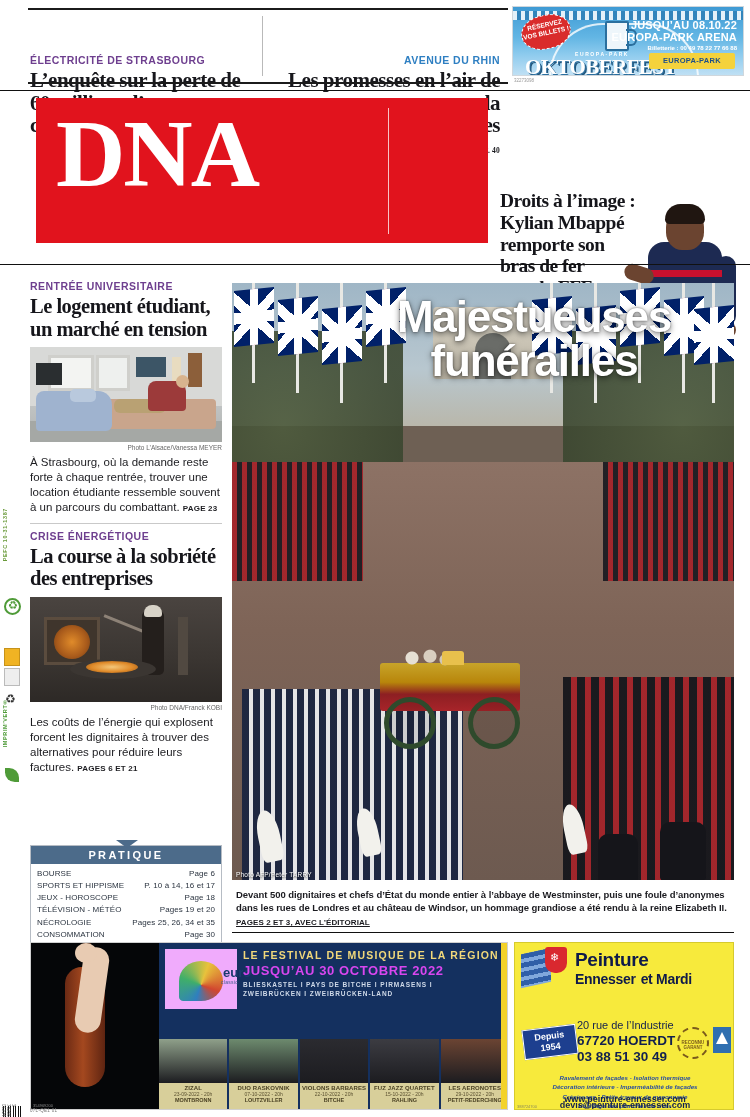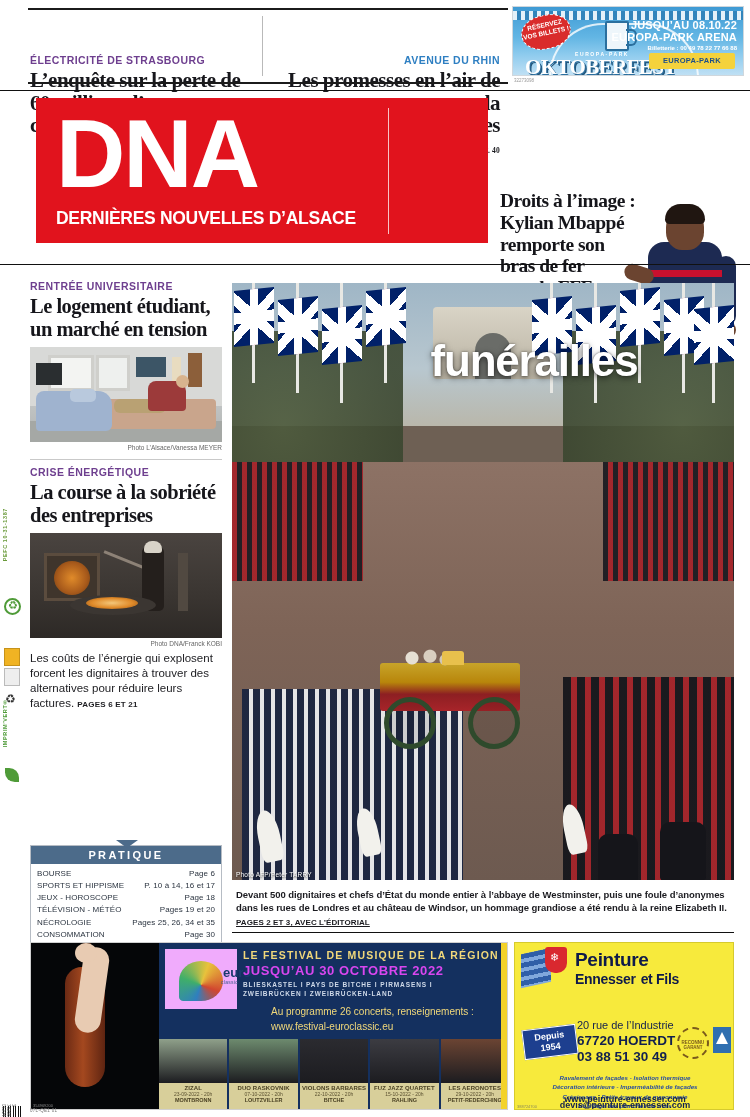--- a/index.html
+++ b/index.html
@@ -51,21 +51,21 @@
   .okto .r2 { font-size:11px; font-weight:bold; letter-spacing:.2px; }
   .okto .r3 { font-size:6px; font-weight:bold; margin-top:2px; }
   .okto .eplogo { position:absolute; right:8px; bottom:6px; width:86px; height:16px; background:#f4d23c;
           border-radius:2px; color:#1d4f8a; font-size:7.5px; font-weight:bold; text-align:center; line-height:16px; letter-spacing:.3px;}
   .oktocode { position:absolute; left:514px; top:78px; font-size:4.5px; color:#999; }
 
   
   .masthead { position:absolute; left:0px; top:90px; width:750px; height:175px; }
   .mast-sep-top { position:absolute; left:0; top:0; width:750px; height:1px; background:#111; }
   .dnabox { position:absolute; left:36px; top:8px; width:452px; height:145px; background:#e1131d; }
-  .dna-logo { position:absolute; left:20px; top:8px; font-family:Liberation Sans, sans-serif; font-weight:bold;
+  .dna-logo { position:absolute; left:20px; top:8px; font-family:Liberation Serif, serif; font-weight:bold;
       font-size:96px; line-height:96px; color:#fff; letter-spacing:-2px; }
   .dna-sub { position:absolute; left:20px; top:110px; font-size:17.5px; font-weight:bold; color:#fff; letter-spacing:-0.3px; }
   .mast-divider { position:absolute; left:352px; top:10px; width:1px; height:126px; background:rgba(255,255,255,.75); }
   .mast-right { position:absolute; left:362px; top:14px; width:84px; color:#fff; }
   .mr-city { font-size:10.5px; font-weight:bold; line-height:1.15; letter-spacing:.2px; }
   .mr-web { font-size:9px; margin-top:16px; }
   .mr-date { font-size:9px; margin-top:12px; line-height:1.25; }
   .mr-price { font-size:9px; margin-top:13px; }
 
   
@@ -304,21 +304,20 @@
       <div class="eplogo">EUROPA-PARK</div>
     </div>
     <div class="oktocode">32273098</div>
   </div>
 
   <div class="masthead">
     <div class="mast-sep-top"></div>
 
     <div class="dnabox">
       <div class="dna-logo">DNA</div>
-      <div class="dna-sub">DERNIÈRES NOUVELLES D’ALSACE</div>
       <div class="mast-divider"></div>
     </div>
 
     <div class="mbappe">
       <div class="mb-head">
         <span>Droits à l’image :</span><br>
         <span>Kylian Mbappé</span><br>
         <span>remporte son</span><br>
         <span>bras de fer</span><br>
         <span>avec la FFF</span>
@@ -371,20 +370,24 @@
           <div class="floor"></div>
             <div class="bed"></div>
             <div class="legs"></div>
           <div class="person"></div>
             <div class="head2"></div>
           <div class="duvet"></div>
             <div class="pillow"></div>
         </div>
       </div>
       <div class="lc-credit">Photo L’Alsace/Vanessa MEYER</div>
+      <div class="lc-body">
+        <span>À Strasbourg, où la demande reste forte à chaque rentrée, trouver une location étudiante ressemble souvent à un parcours du combattant.</span>
+        <span class="pg">PAGE 23</span>
+      </div>
     </div>
 
     <div class="lc-rule"></div>
 
     <div>
       <div class="lc-kicker">CRISE ÉNERGÉTIQUE</div>
       <div class="lc-head">
         <span>La course à la sobriété</span><br>
         <span>des entreprises</span>
       </div>
@@ -482,21 +485,21 @@
       <div class="wheel w2"></div>
     </div>
 
     <div class="busby" style="right:28px;bottom:0;width:46px;height:58px;"></div>
     <div class="busby" style="right:96px;bottom:-6px;width:40px;height:52px;"></div>
     <div class="plume" style="left:26px;bottom:18px;width:22px;height:52px;"></div>
     <div class="plume" style="left:126px;bottom:24px;width:20px;height:48px;"></div>
     <div class="plume" style="right:150px;bottom:26px;width:20px;height:50px;"></div>
 
     <div class="mp-title">
-      <br>
+      <span>Majestueuses</span><br>
       <span>funérailles</span>
     </div>
     <div class="mp-credit">Photo AFP/Peter TARRY</div>
   </div>
 
   <div class="caption">
     <span>Devant 500 dignitaires et chefs d’État du monde entier à l’abbaye de Westminster, puis une foule d’anonymes dans les rues de Londres et au château de Windsor, un hommage grandiose a été rendu à la reine Elizabeth II.</span>
     <span class="pg">PAGES 2 ET 3, AVEC L’ÉDITORIAL</span>
   </div>
   <div class="cap-rule"></div>
@@ -512,24 +515,20 @@
       <div class="fa-logo">
         <div class="fa-feather"></div>
         <div class="fa-euro">euro</div>
         <div class="fa-euro-s">classic</div>
       </div>
       <div class="fa-t1">LE FESTIVAL DE MUSIQUE DE LA RÉGION</div>
       <div class="fa-t2">JUSQU’AU 30 OCTOBRE 2022</div>
       <div class="fa-t3">
         <span>BLIESKASTEL I PAYS DE BITCHE I PIRMASENS I</span><br>
         <span>ZWEIBRÜCKEN I ZWEIBRÜCKEN-LAND</span>
-      </div>
-      <div class="fa-t4">
-        <span>Au programme 26 concerts, renseignements :</span><br>
-        <span>www.festival-euroclassic.eu</span>
       </div>
       <div class="fa-thumbs" id="fa-thumbs">
           <div class="fa-thumb" style="background: linear-gradient(rgb(143, 160, 138), rgb(28, 28, 32));"></div>
           <div class="fa-thumb" style="background: linear-gradient(rgb(109, 138, 110), rgb(28, 28, 32));"></div>
           <div class="fa-thumb" style="background: linear-gradient(rgb(43, 43, 48), rgb(28, 28, 32));"></div>
           <div class="fa-thumb" style="background: linear-gradient(rgb(60, 60, 66), rgb(28, 28, 32));"></div>
           <div class="fa-thumb" style="background: linear-gradient(rgb(107, 68, 51), rgb(28, 28, 32));"></div>
         </div>
       <div class="fa-names" id="fa-names">
           <div class="fa-name">
@@ -564,21 +563,21 @@
   </div>
 
   <div class="painad">
     <div class="pa-logo">
       <div class="pa-book"></div>
       <div class="pa-shield"></div>
     </div>
     <div class="pa-name1">Peinture</div>
     <div class="pa-name2">
       <span>Ennesser</span>
-      <span>et Fils</span>
+      <span>et Mardi</span>
     </div>
     <div class="pa-depuis">Depuis 1954</div>
     <div class="pa-addr">20 rue de l’Industrie</div>
     <div class="pa-city">67720 HOERDT</div>
     <div class="pa-phone">03 88 51 30 49</div>
     <div class="pa-stamp">RECONNU GARANT</div>
     <div class="pa-qual"></div>
     <div class="pa-services">
       <span>Ravalement de façades - Isolation thermique</span><br>
       <span>Décoration intérieure - Imperméabilité de façades</span><br>

